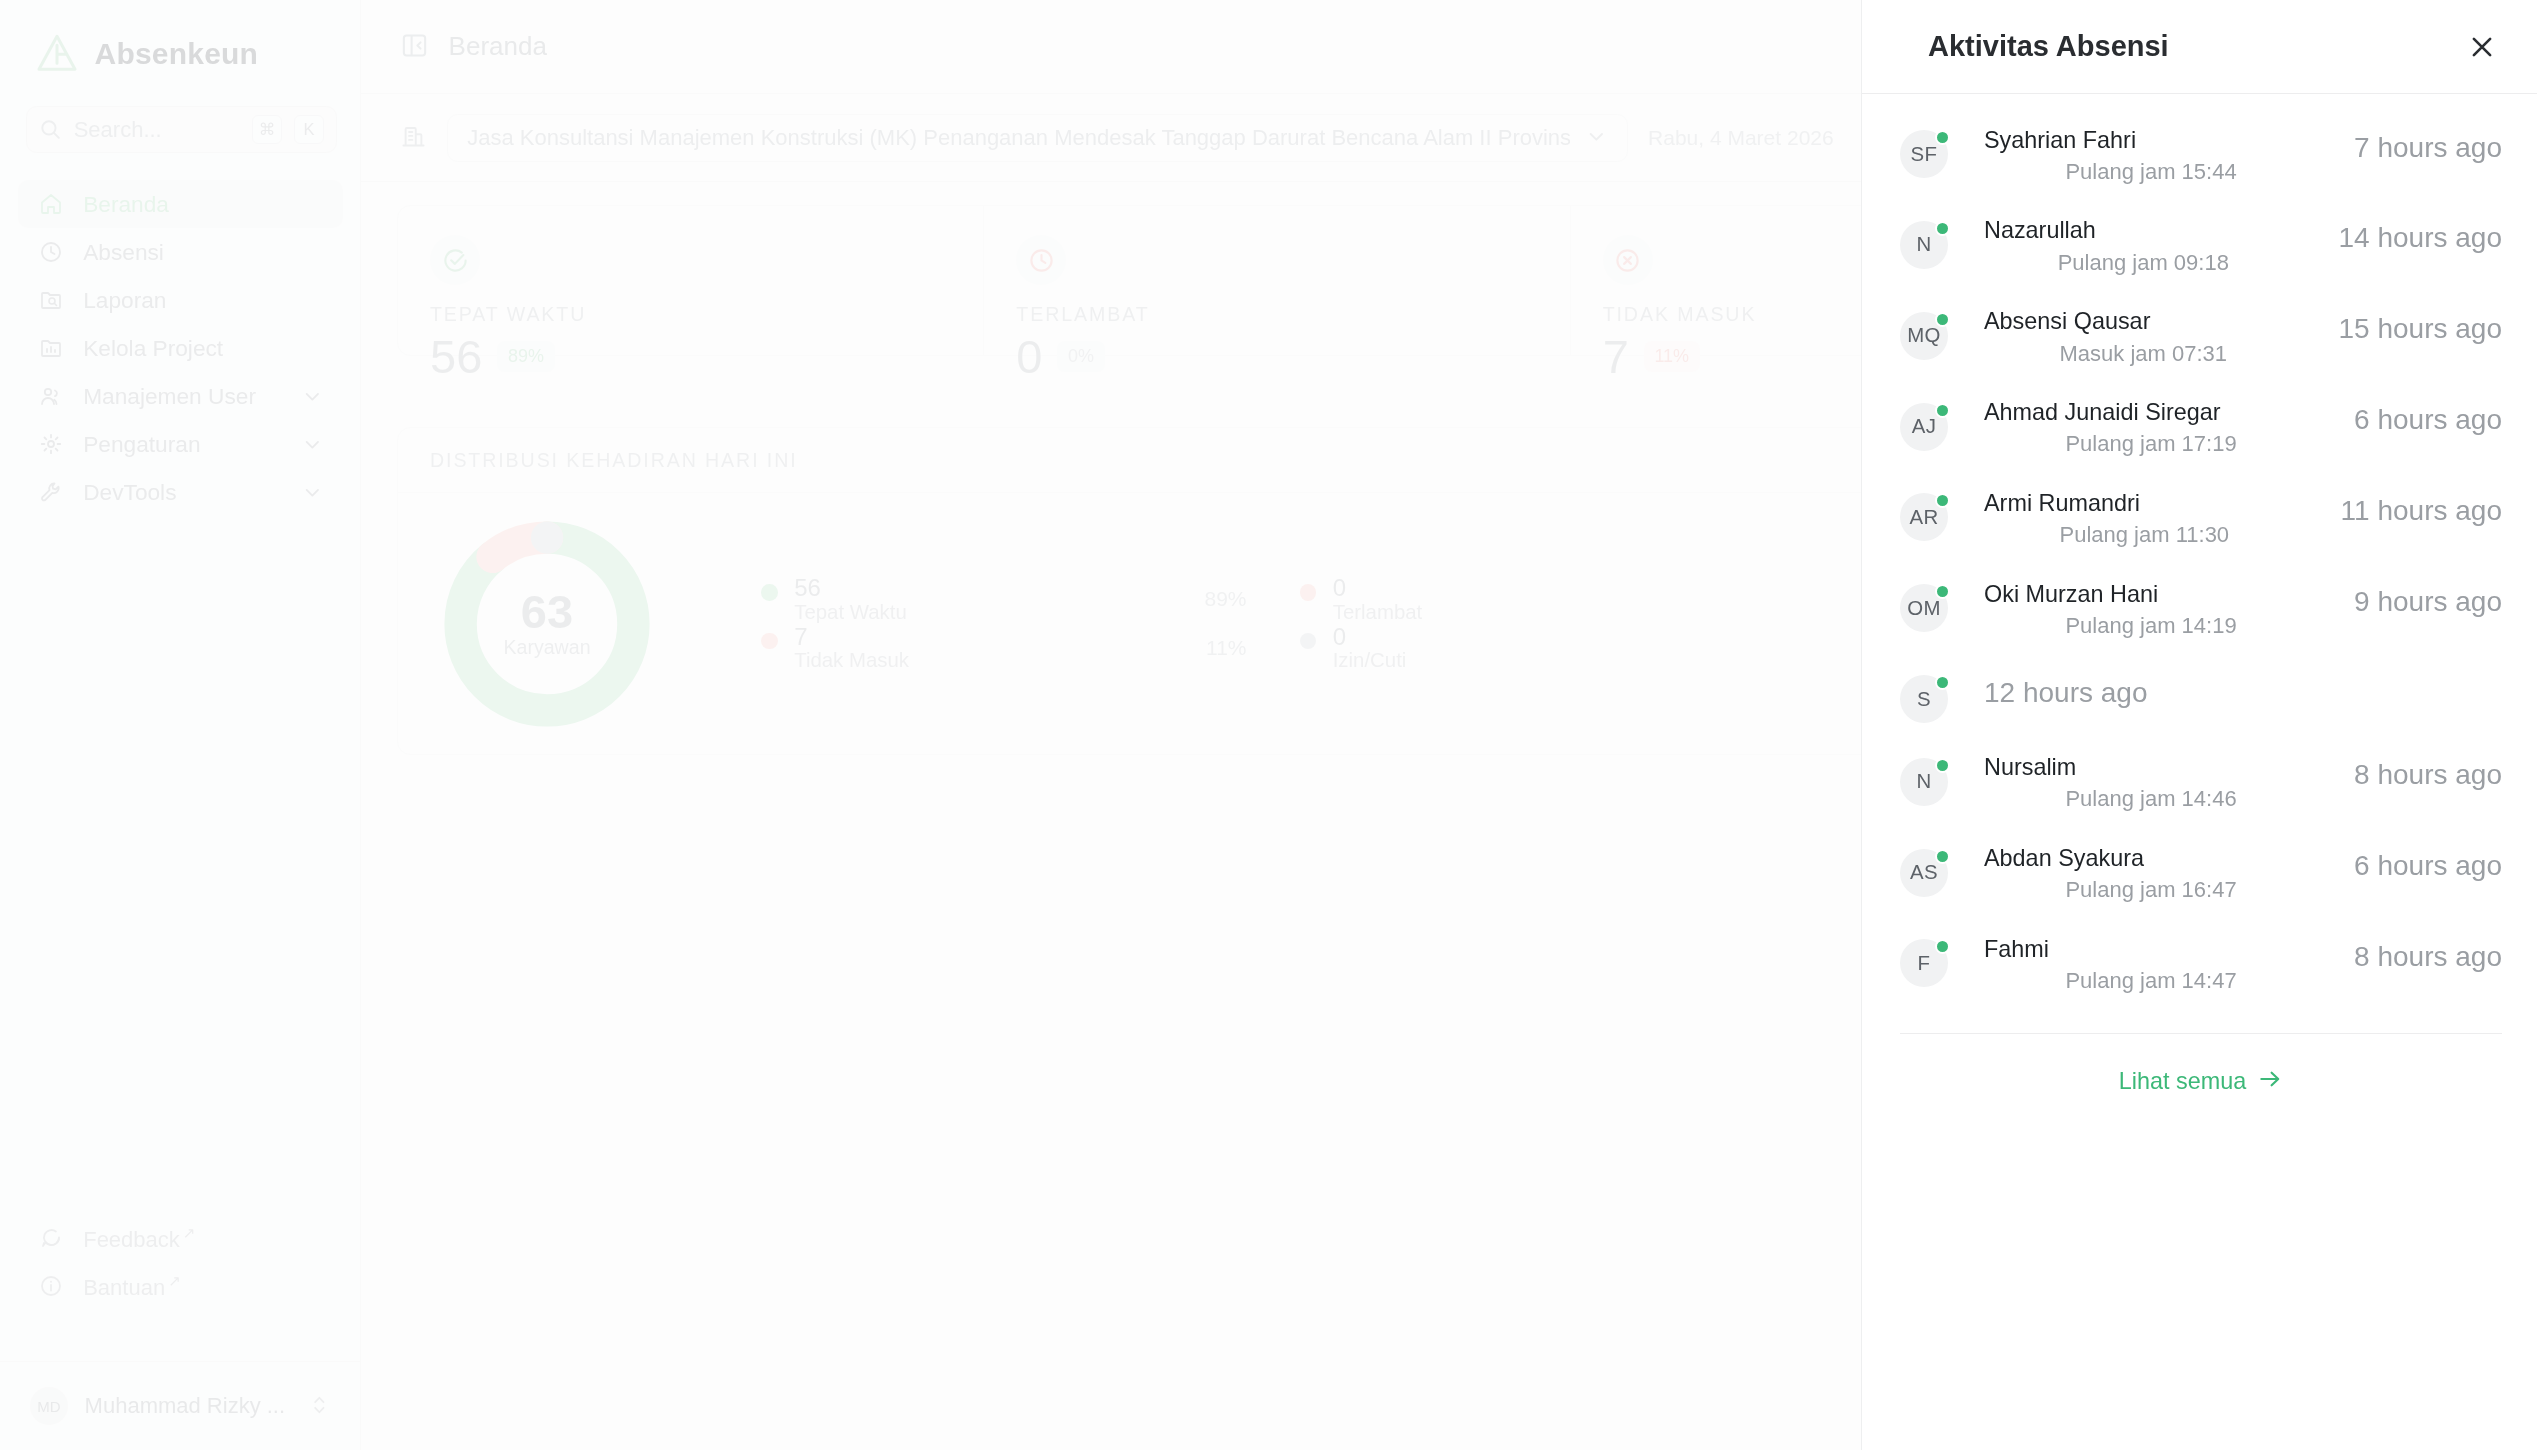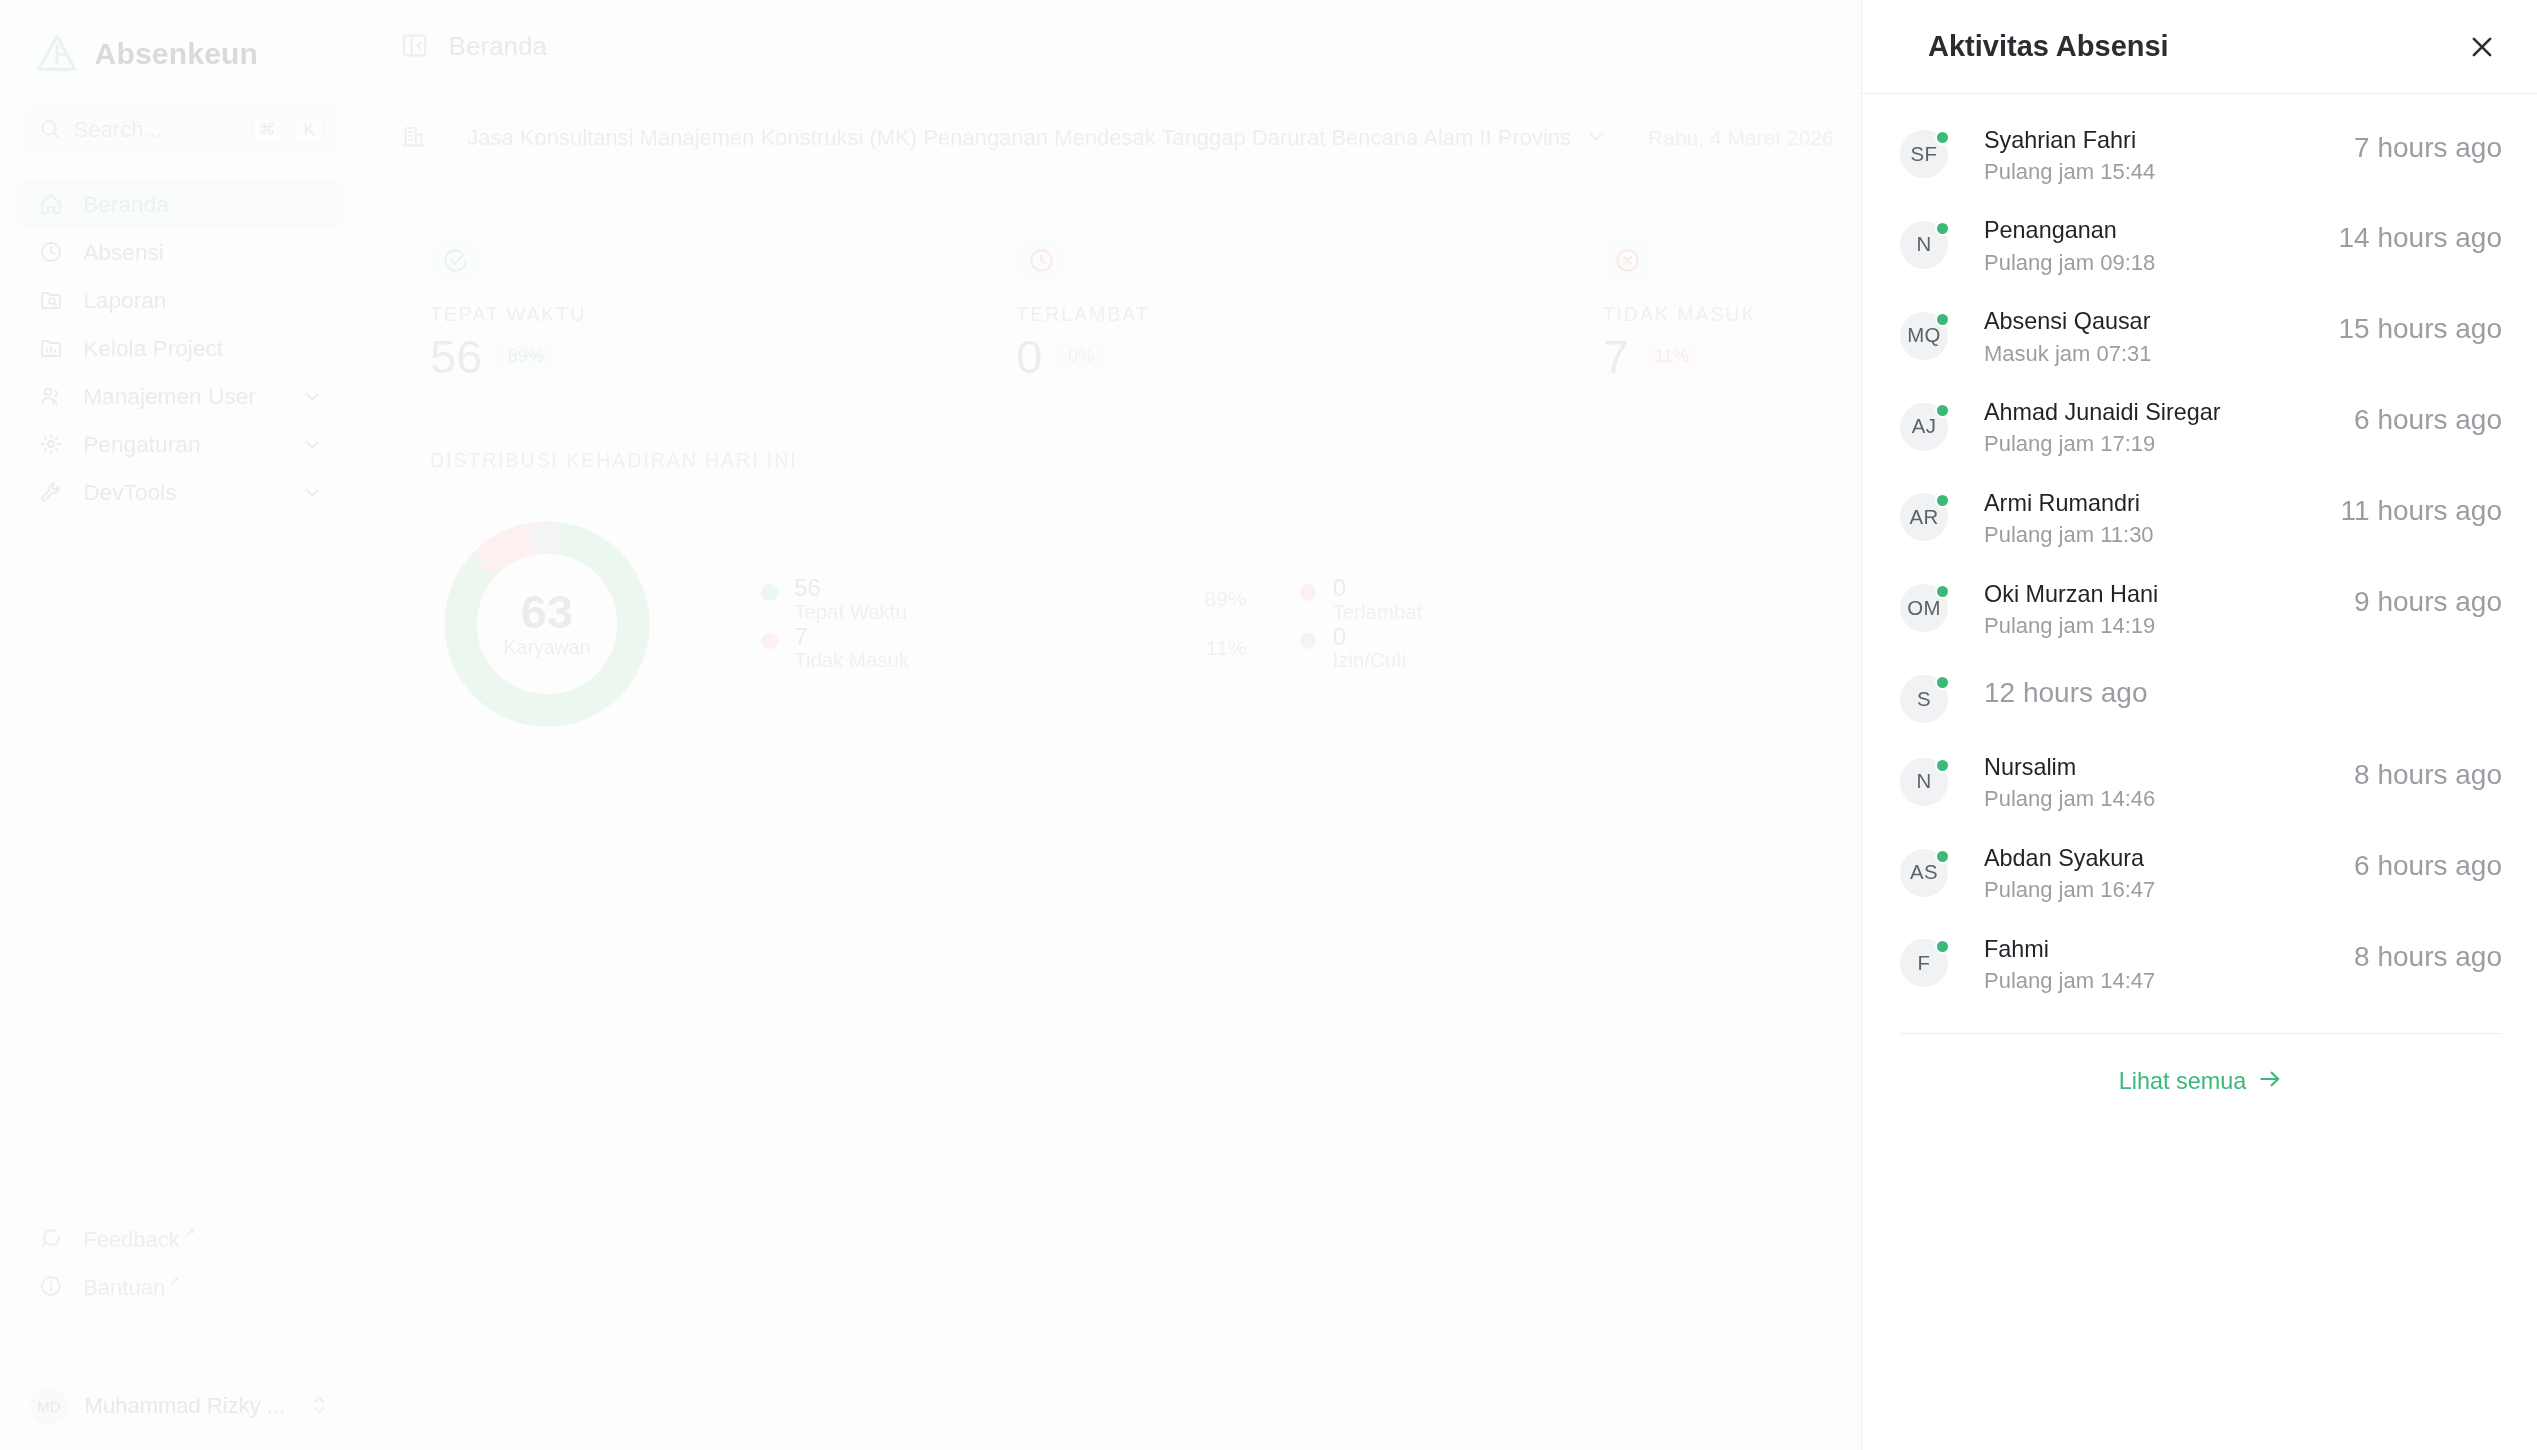--- a/index.html
+++ b/index.html
@@ -173,21 +173,21 @@
     display: flex; align-items: center; justify-content: center;
     font-size: 20.4px; color: #5d6268; letter-spacing: 0.4px;
   }
   .status-dot {
     position: absolute; right: -1.5px; top: 0;
     width: 15px; height: 15px; border-radius: 50%;
     border: 2.3px solid #ffffff;
   }
   .act-mid { flex: 1; min-width: 0; }
   .act-name { font-size: 23.4px; font-weight: 400; color: #1f2327; line-height: 1.25; }
-  .act-sub { font-size: 22px; color: #9a9ea3; line-height: 1.3; margin-top: 3px; }
+  .act-sub { font-size: 22px; color: #9a9ea3; line-height: 1.3; margin-top: 3px; text-align: center; }
   .act-time { font-size: 28px; color: #9a9ea3; flex: none; padding-top: 6px; white-space: nowrap; }
 
   .panel-foot { margin: 22.7px 36px 0 38px; border-top: 1.5px solid #ededee; padding-top: 27px; }
   .see-all {
     display: flex; align-items: center; justify-content: center; gap: 11px;
     font-size: 23.4px; color: #3cb878; height: 41px;
   }
 </style>
 </head>
 <body>
@@ -488,21 +488,21 @@
             <div class="act-sub">Pulang jam 15:44</div>
           </div>
           <div class="act-time">7 hours ago</div>
         </div>
         <div class="act-row">
           <div class="av-wrap">
             <div class="av">N</div>
             <span class="status-dot" style="background: rgb(60, 184, 120);"></span>
           </div>
           <div class="act-mid">
-            <div class="act-name">Penanganan</div>
+            <div class="act-name">Nazarullah</div>
             <div class="act-sub">Pulang jam 09:18</div>
           </div>
           <div class="act-time">14 hours ago</div>
         </div>
         <div class="act-row">
           <div class="av-wrap">
             <div class="av">MQ</div>
             <span class="status-dot" style="background: rgb(60, 184, 120);"></span>
           </div>
           <div class="act-mid">

